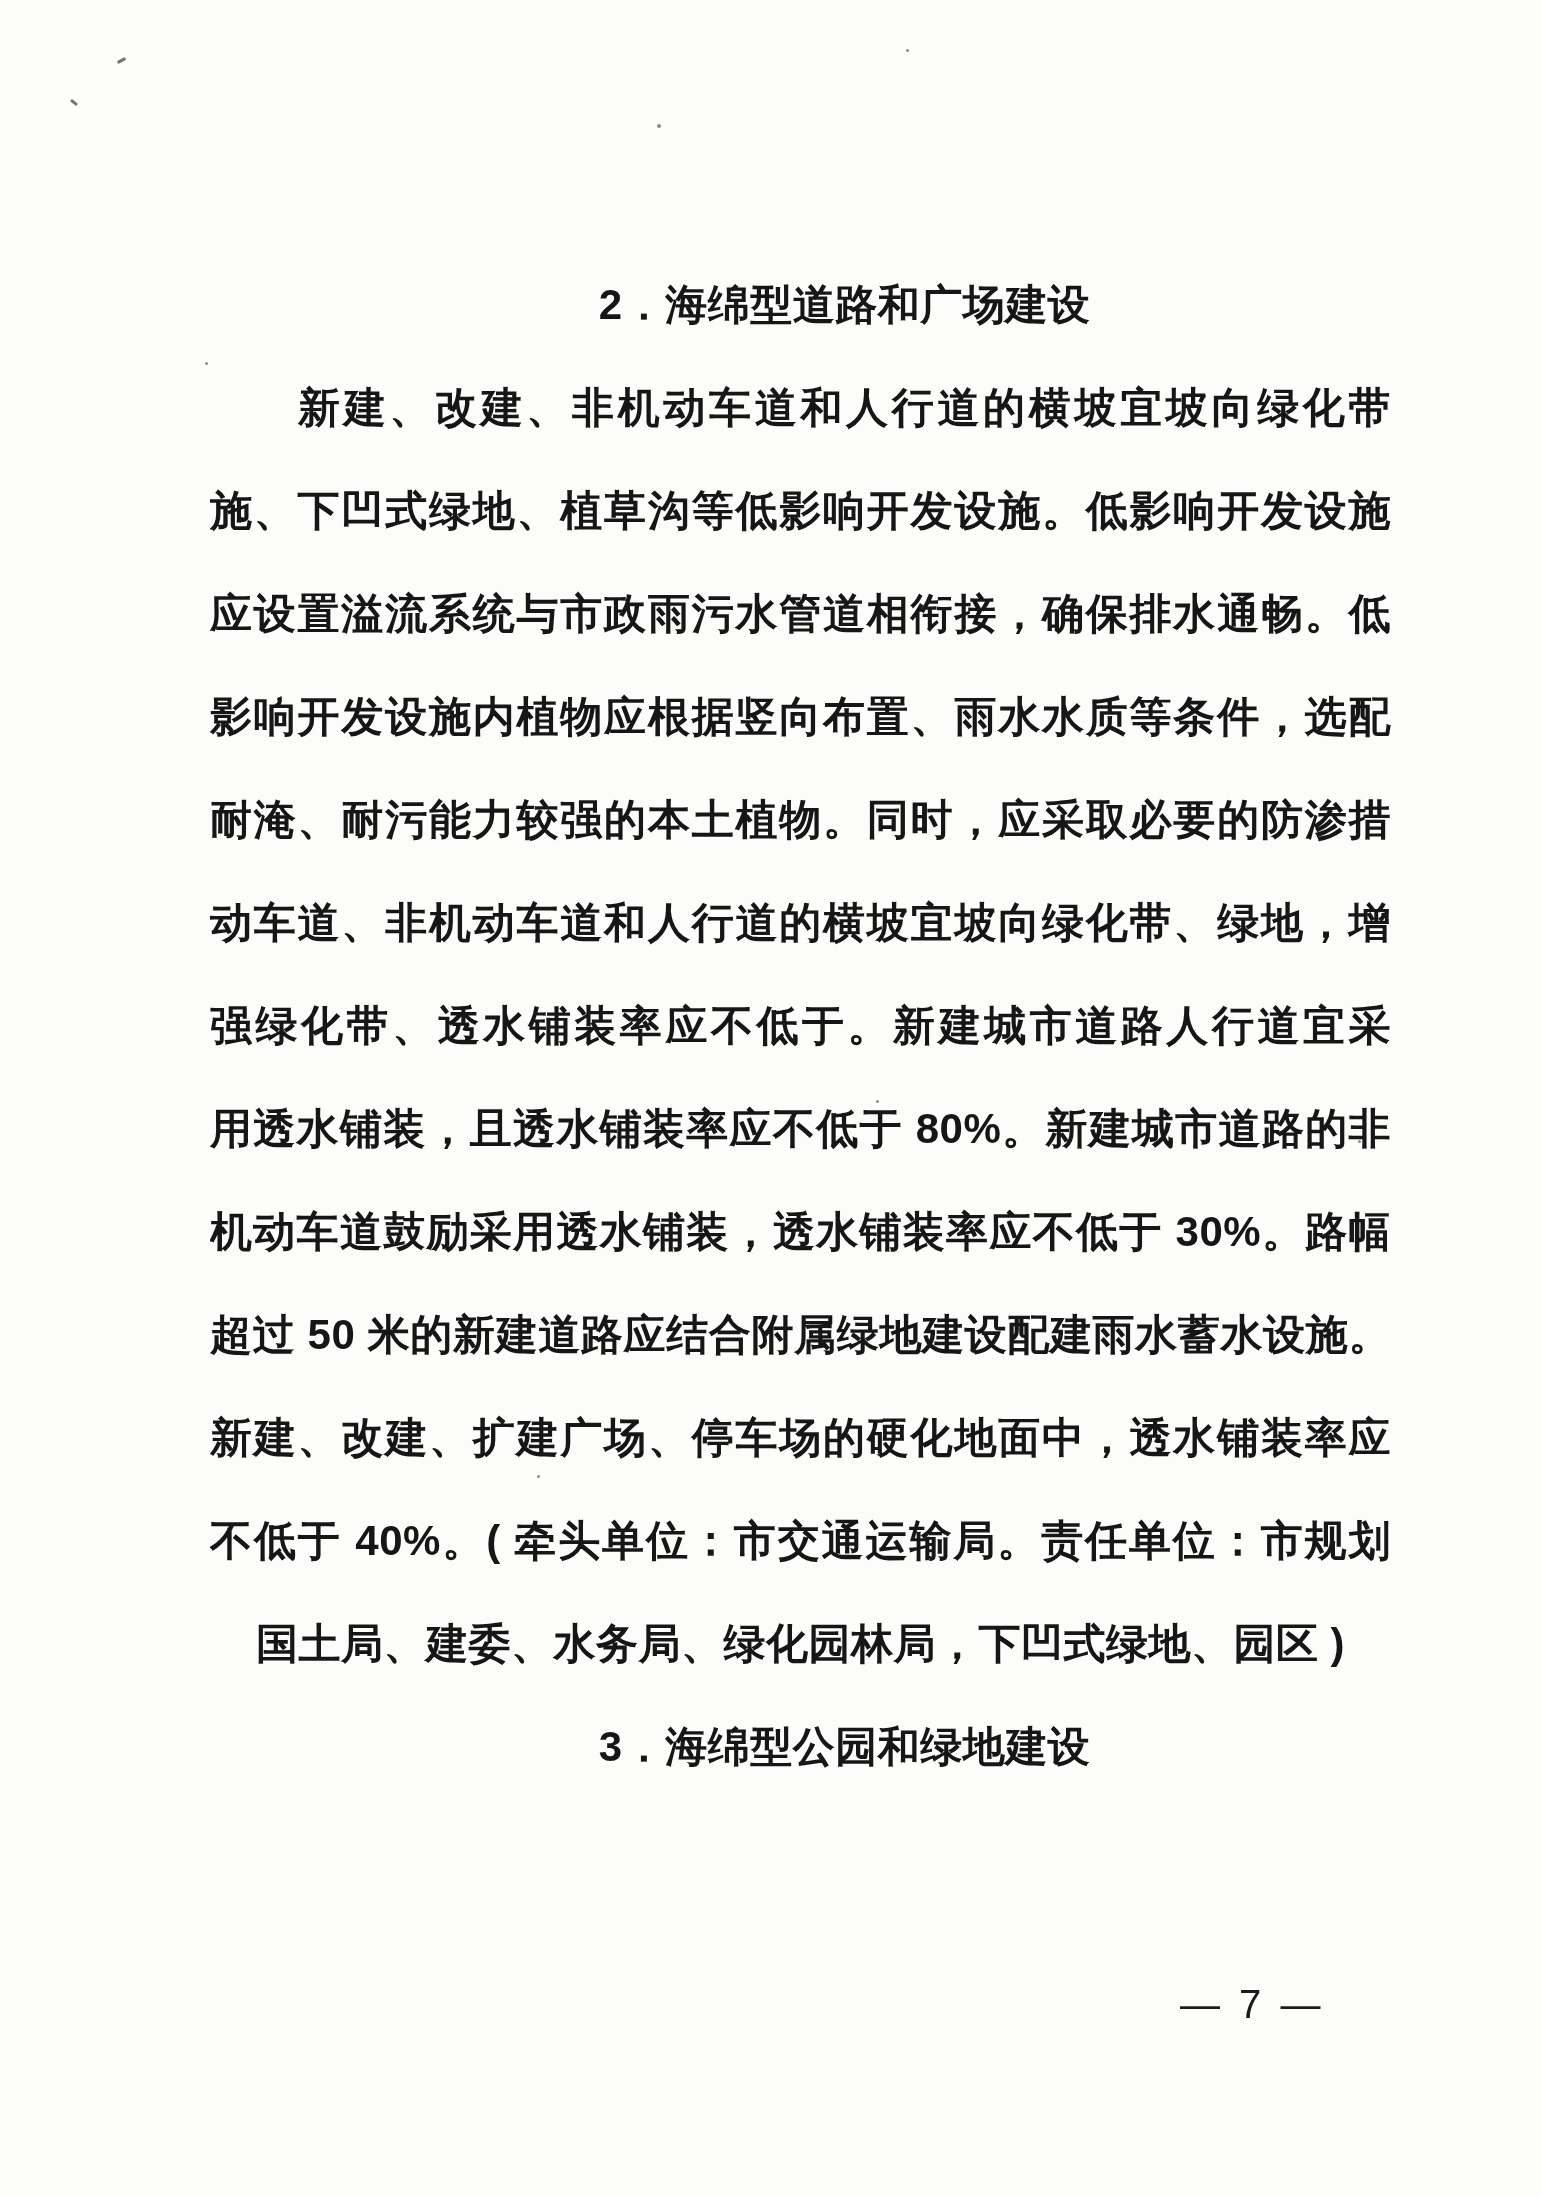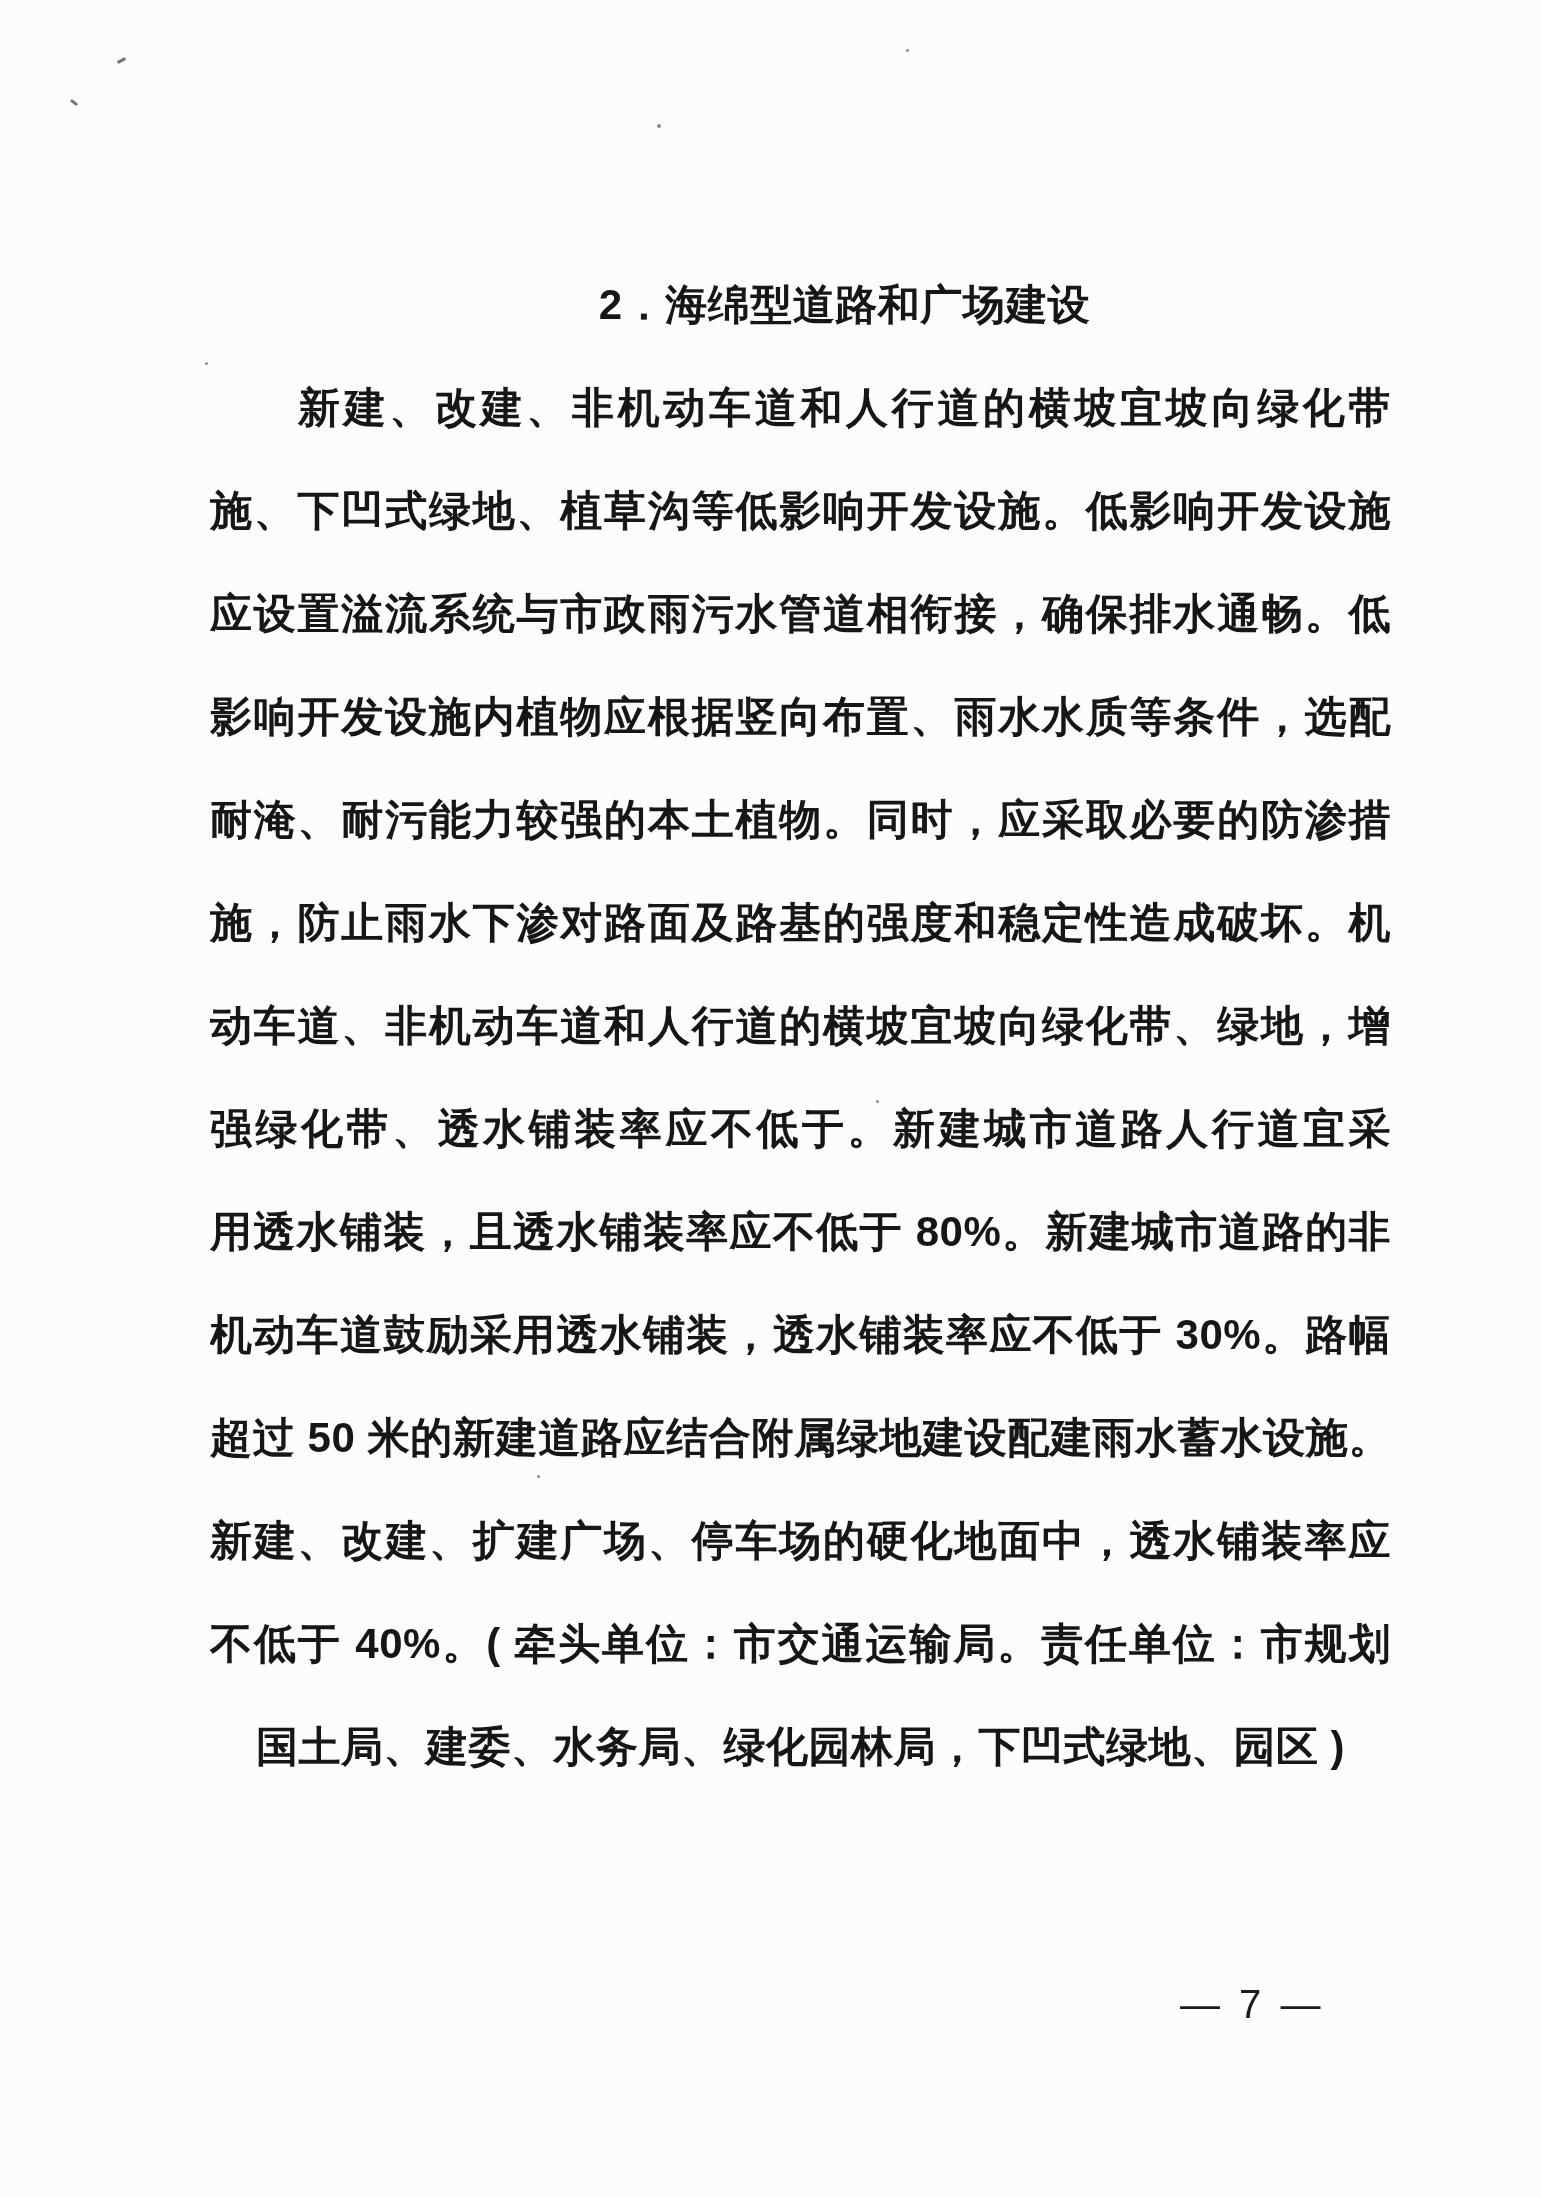--- a/index.html
+++ b/index.html
@@ -66,26 +66,26 @@
   <div class="speck" style="left:1358px; top:1140px; width:3px; height:3px;"></div>
 
   <div class="textblock" style="color: rgb(22, 22, 22);">
     <div class="line indent plain">2．海绵型道路和广场建设</div>
 
     <div class="line just indent">新建、改建、非机动车道和人行道的横坡宜坡向绿化带</div>
     <div class="line just">施、下凹式绿地、植草沟等低影响开发设施。低影响开发设施</div>
     <div class="line just">应设置溢流系统与市政雨污水管道相衔接，确保排水通畅。低</div>
     <div class="line just">影响开发设施内植物应根据竖向布置、雨水水质等条件，选配</div>
     <div class="line just">耐淹、耐污能力较强的本土植物。同时，应采取必要的防渗措</div>
-    <div class="line just">施，防止雨水下渗对路面及路基的强度和稳定性造成破坏。机</div>
     <div class="line just">动车道、非机动车道和人行道的横坡宜坡向绿化带、绿地，增</div>
     <div class="line just">强绿化带、透水铺装率应不低于。新建城市道路人行道宜采</div>
     <div class="line just">用透水铺装，且透水铺装率应不低于 80%。新建城市道路的非</div>
     <div class="line just">机动车道鼓励采用透水铺装，透水铺装率应不低于 30%。路幅</div>
     <div class="line just">超过 50 米的新建道路应结合附属绿地建设配建雨水蓄水设施。</div>
     <div class="line just">新建、改建、扩建广场、停车场的硬化地面中，透水铺装率应</div>
     <div class="line just">不低于 40%。( 牵头单位：市交通运输局。责任单位：市规划局、</div>
     <div class="line plain">国土局、建委、水务局、绿化园林局，下凹式绿地、园区 )</div>
 
+    <div class="line indent plain">3．海绵型公园和绿地建设</div>
   </div>
 
   <div class="pagenum">— 7 —</div>
 </div>
 
 </body></html>

